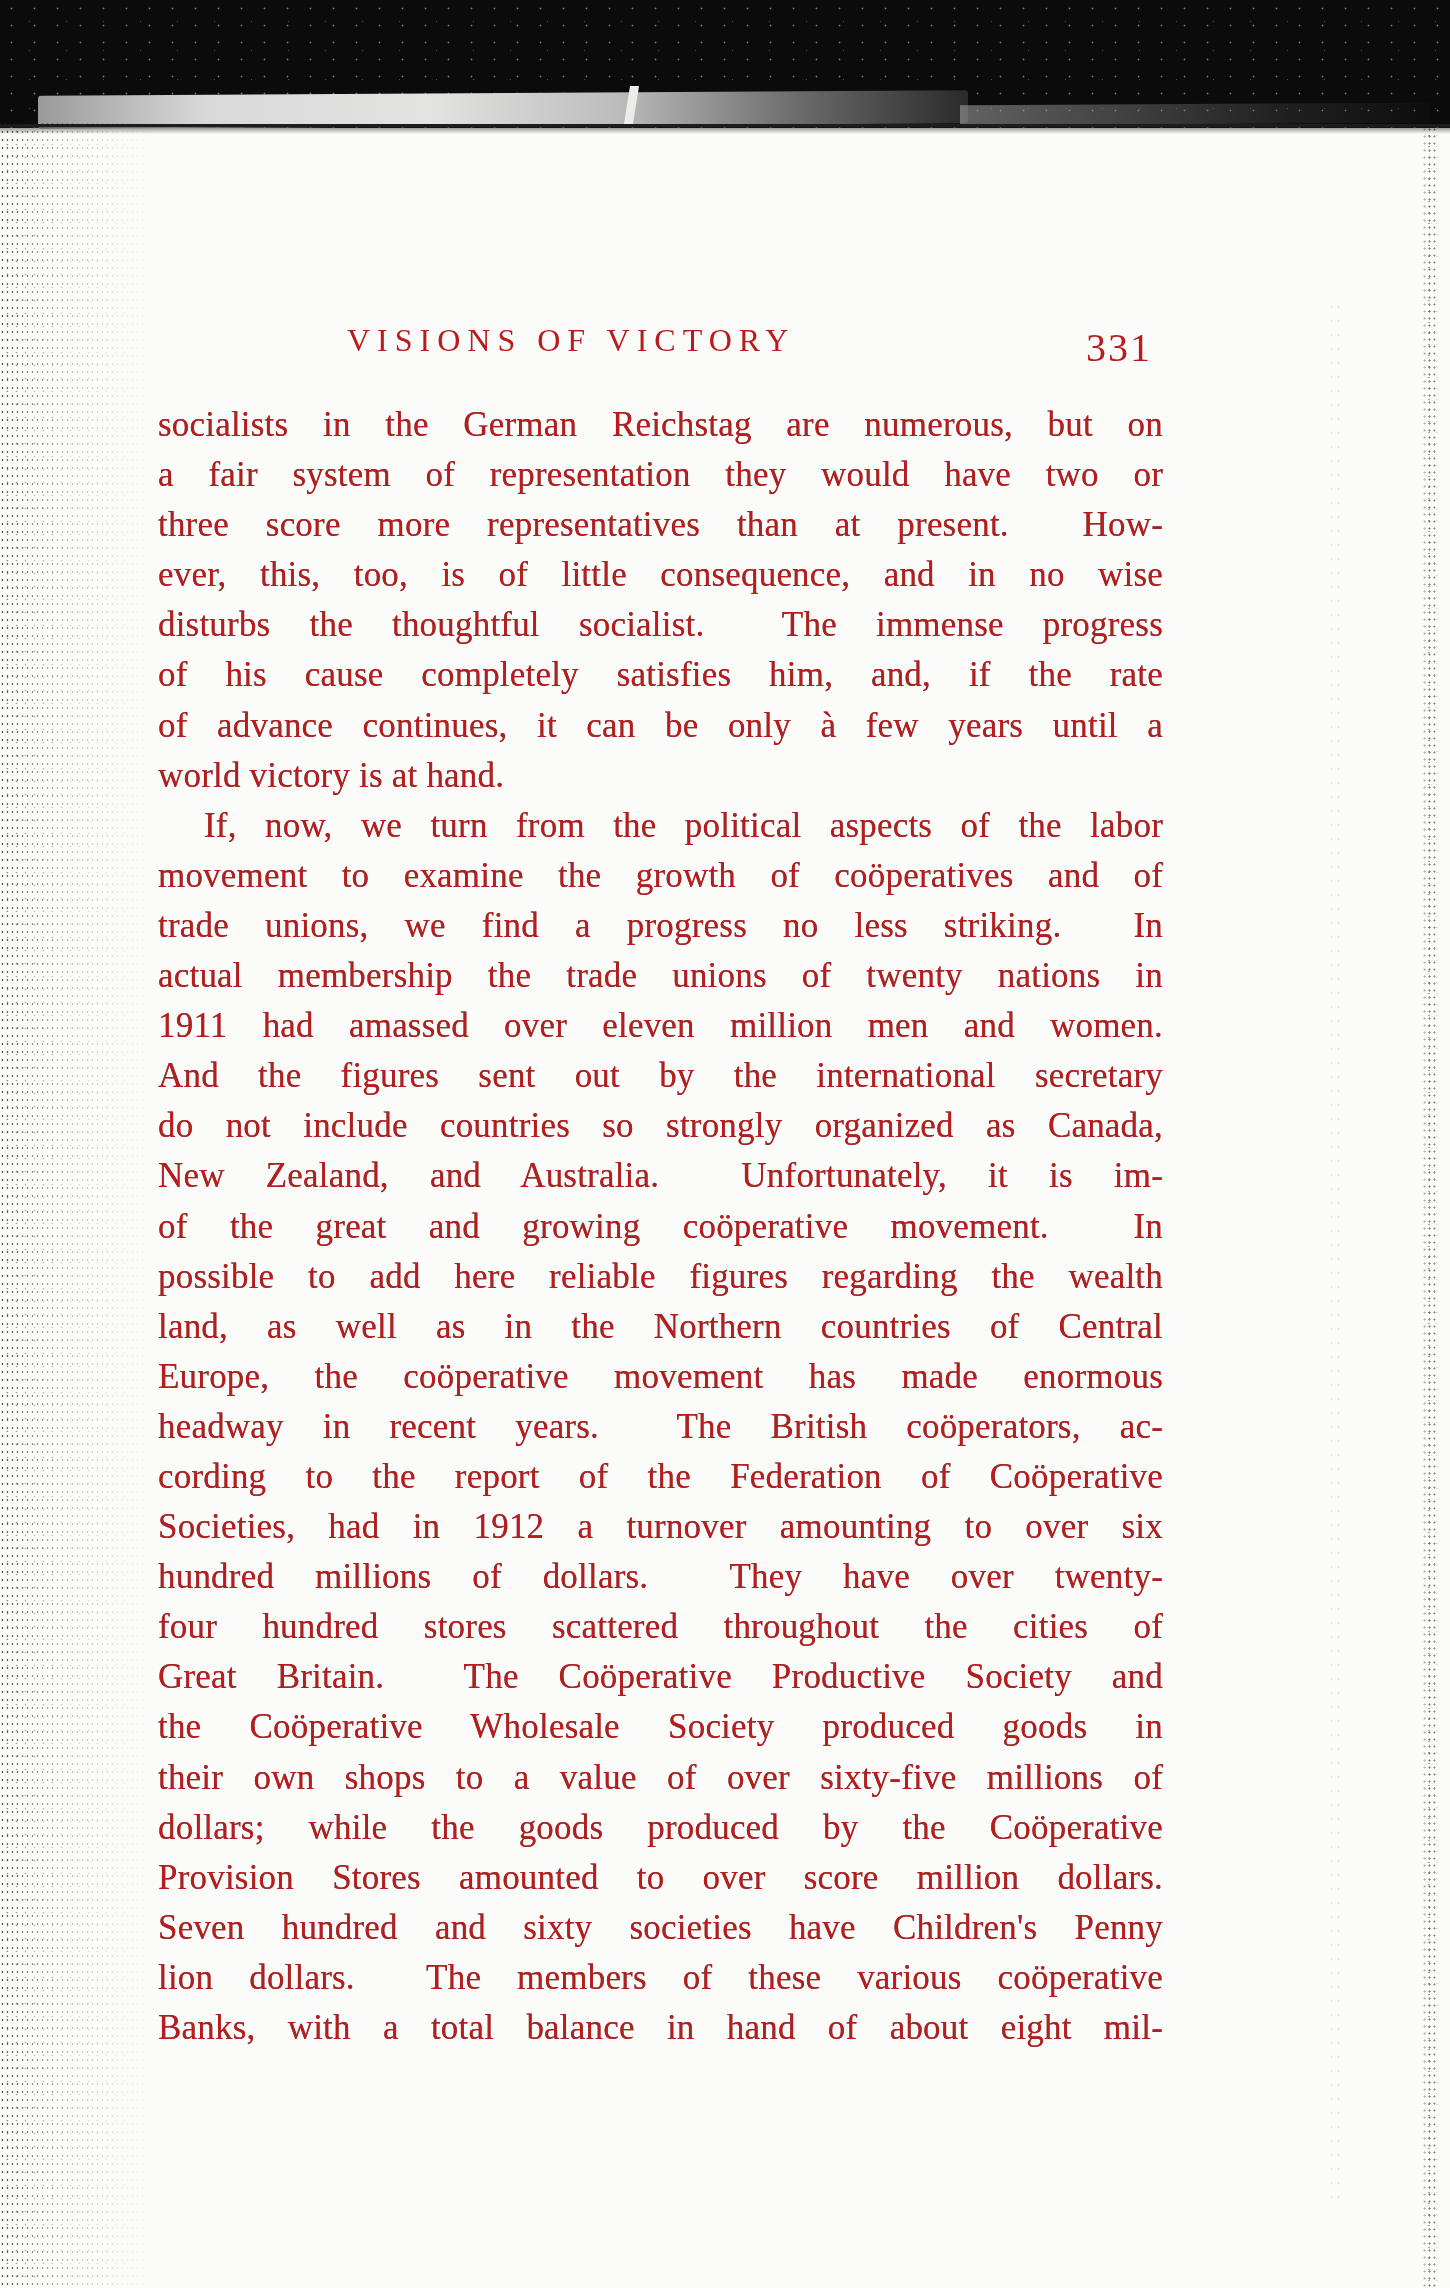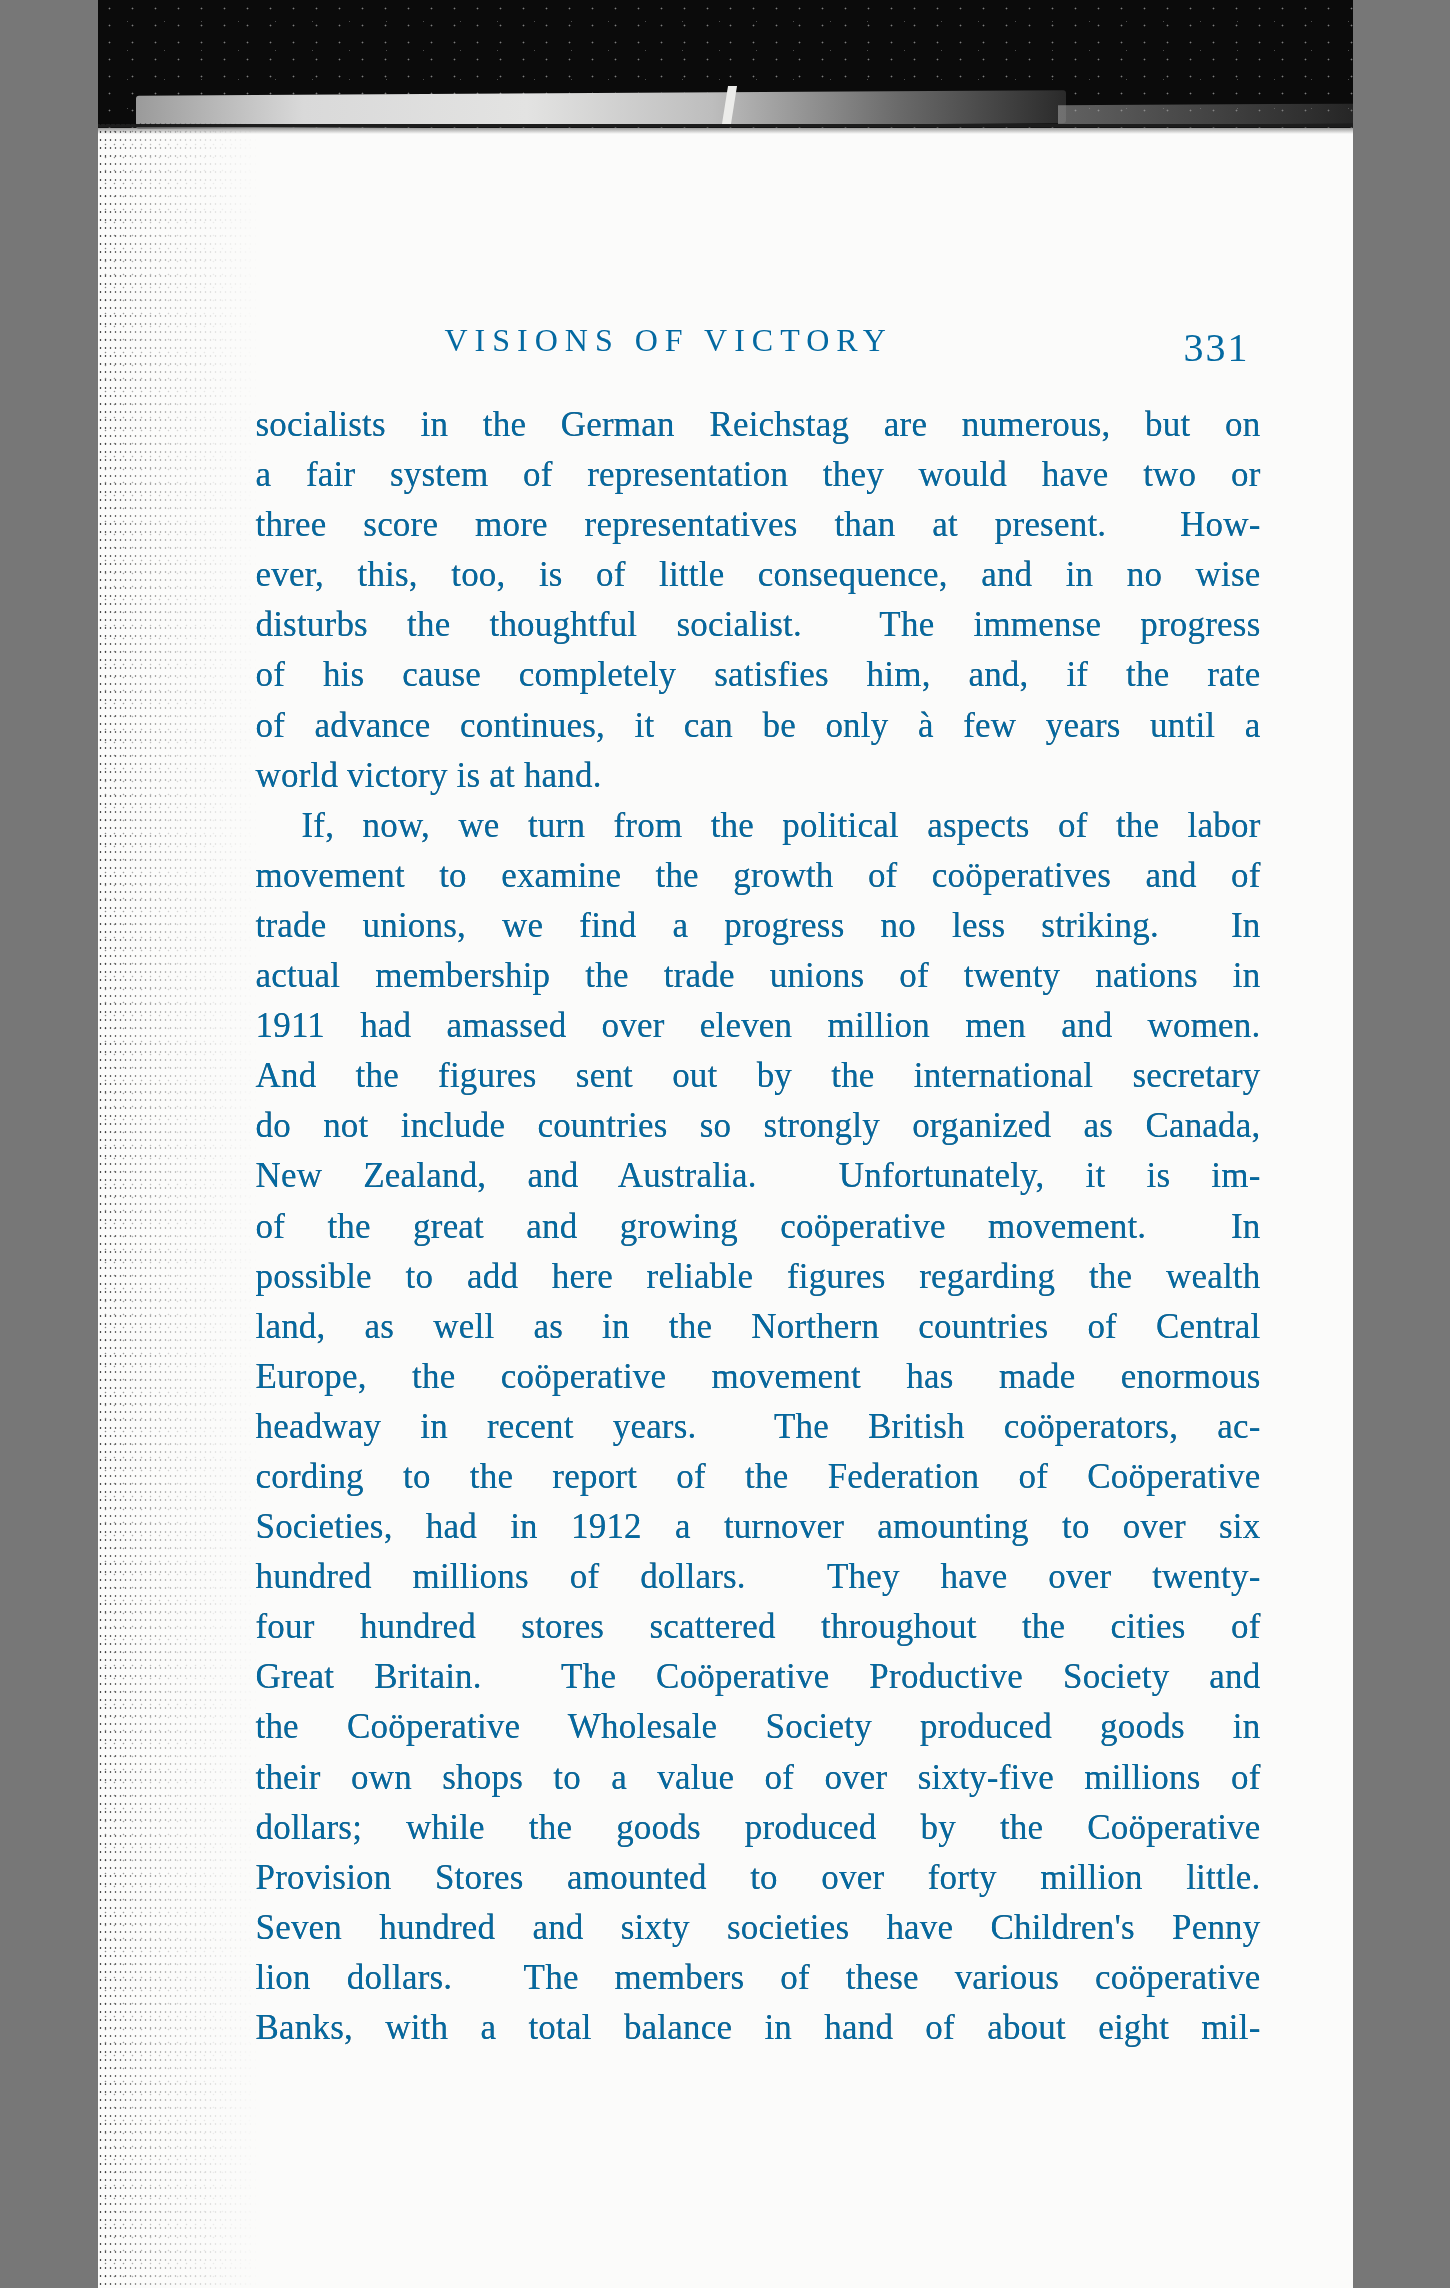--- a/index.html
+++ b/index.html
@@ -1,24 +1,24 @@
 <!DOCTYPE html>
 <html><head>
 <meta charset="utf-8">
 <style>
   html, body { margin: 0; padding: 0; background: #777; }
   .page {
     position: relative;
-    width: 1255px;
+    width: 1450px;
     height: 2288px;
     margin: 0 auto;
     background: #fbfbfa;
     overflow: hidden;
     font-family: "Liberation Serif", "DejaVu Serif", serif;
-    color: #0369a1;
+    color: #b91c1c;
   }
 
   
   .top-band {
     position: absolute; left: 0; top: 0;
     width: 1450px; height: 128px;
     background: #0b0b0b;
   }
   .band-specks {
     position: absolute; inset: 0;
@@ -162,19 +162,19 @@
     <div class="line">Europe, the coöperative movement has made enormous</div>
     <div class="line">headway in recent years.&nbsp; The British coöperators, ac-</div>
     <div class="line">cording to the report of the Federation of Coöperative</div>
     <div class="line">Societies, had in 1912 a turnover amounting to over six</div>
     <div class="line">hundred millions of dollars.&nbsp; They have over twenty-</div>
     <div class="line">four hundred stores scattered throughout the cities of</div>
     <div class="line">Great Britain.&nbsp; The Coöperative Productive Society and</div>
     <div class="line">the Coöperative Wholesale Society produced goods in</div>
     <div class="line">their own shops to a value of over sixty-five millions of</div>
     <div class="line">dollars; while the goods produced by the Coöperative</div>
-    <div class="line">Provision Stores amounted to over forty million little.</div>
+    <div class="line">Provision Stores amounted to over score million dollars.</div>
     <div class="line">Seven hundred and sixty societies have Children's Penny</div>
     <div class="line">lion dollars.&nbsp; The members of these various coöperative</div>
     <div class="line">Banks, with a total balance in hand of about eight mil-</div>
   </div>
 
 </div>
 
 </body></html>

